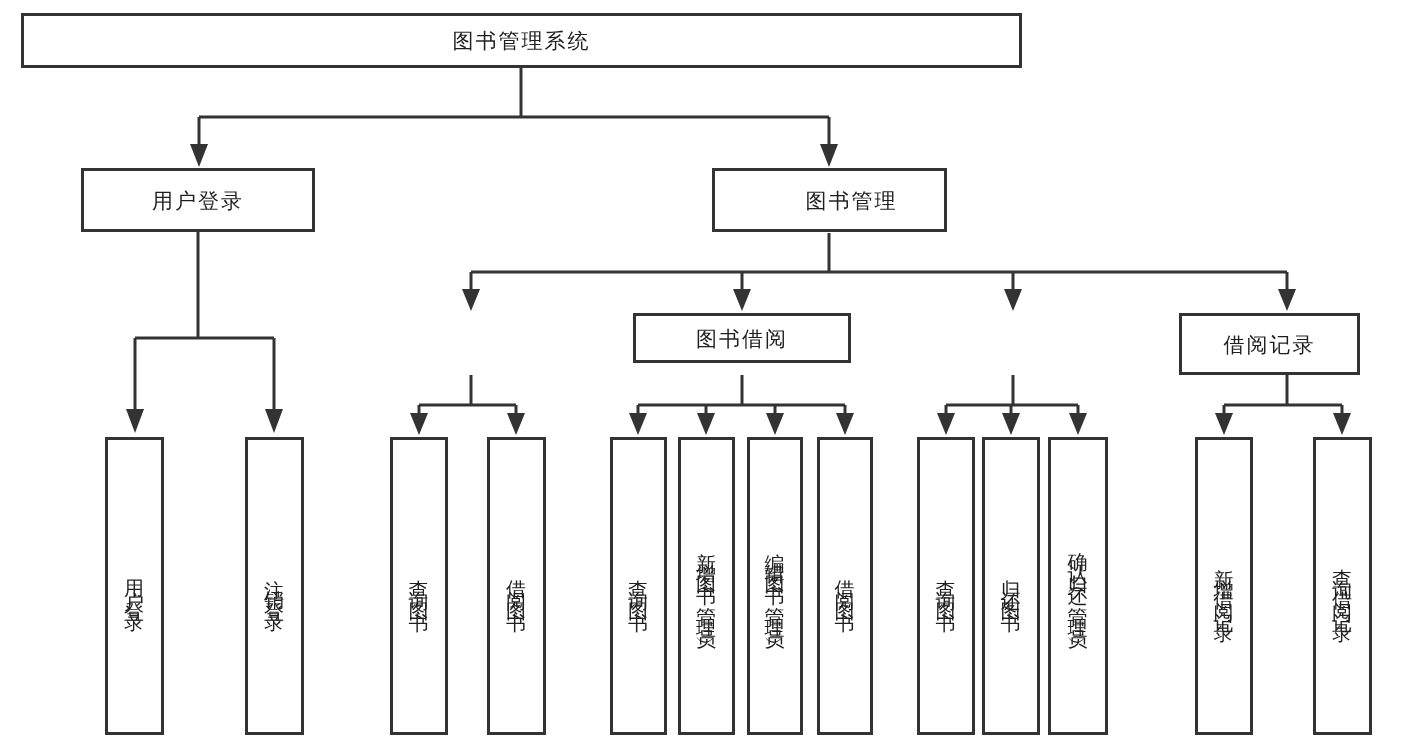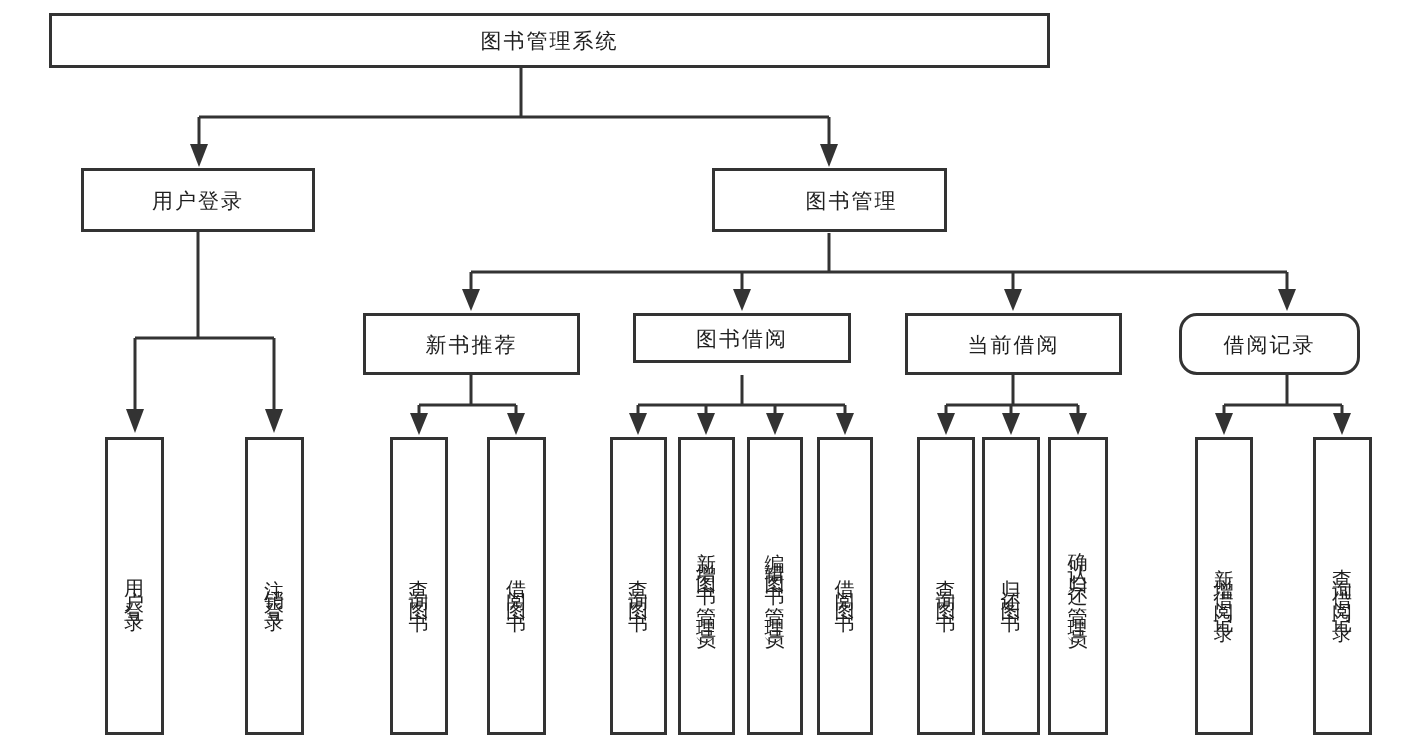--- a/index.html
+++ b/index.html
@@ -120,29 +120,27 @@
       <polygon points="766,413 784,413 775,435"></polygon>
       <polygon points="836,413 854,413 845,435"></polygon>
       <polygon points="937,413 955,413 946,435"></polygon>
       <polygon points="1002,413 1020,413 1011,435"></polygon>
       <polygon points="1069,413 1087,413 1078,435"></polygon>
       <polygon points="1215,413 1233,413 1224,435"></polygon>
       <polygon points="1333,413 1351,413 1342,435"></polygon>
     </g>
   </svg>
 
-  <div class="node hnode" style="left:21px; top:13px; width:1001px; height:55px;margin-left:28px;">图书管理系统</div>
+  <div class="node hnode" style="left:21px; top:13px; width:1001px; height:55px;">图书管理系统</div>
 
   <div class="node hnode" style="left:81px; top:168px; width:234px; height:64px;">用户登录</div>
   <div class="node hnode" style="left:712px; top:168px; width:235px; height:64px;padding-left:44px;">图书管理</div>
 
-  <div class="node hnode" style="left:363px; top:313px; width:217px; height:62px;">新书推荐</div>
   <div class="node hnode" style="left:633px; top:313px; width:218px; height:50px;">图书借阅</div>
-  <div class="node hnode" style="left:905px; top:313px; width:217px; height:62px;">当前借阅</div>
-  <div class="node hnode" style="left:1179px; top:313px; width:181px; height:62px;border-radius:18px;">借阅记录</div>
+  <div class="node hnode" style="left:1179px; top:313px; width:181px; height:62px;">借阅记录</div>
 
   <div class="node vnode" style="left:105px; top:437px; width:59px; height:298px;">
     <span class="vtext">用户登录</span>
   </div>
   <div class="node vnode" style="left:245px; top:437px; width:59px; height:298px;">
     <span class="vtext">注销登录</span>
   </div>
 
   <div class="node vnode" style="left:390px; top:437px; width:58px; height:298px;">
     <span class="vtext">查询图书</span>

